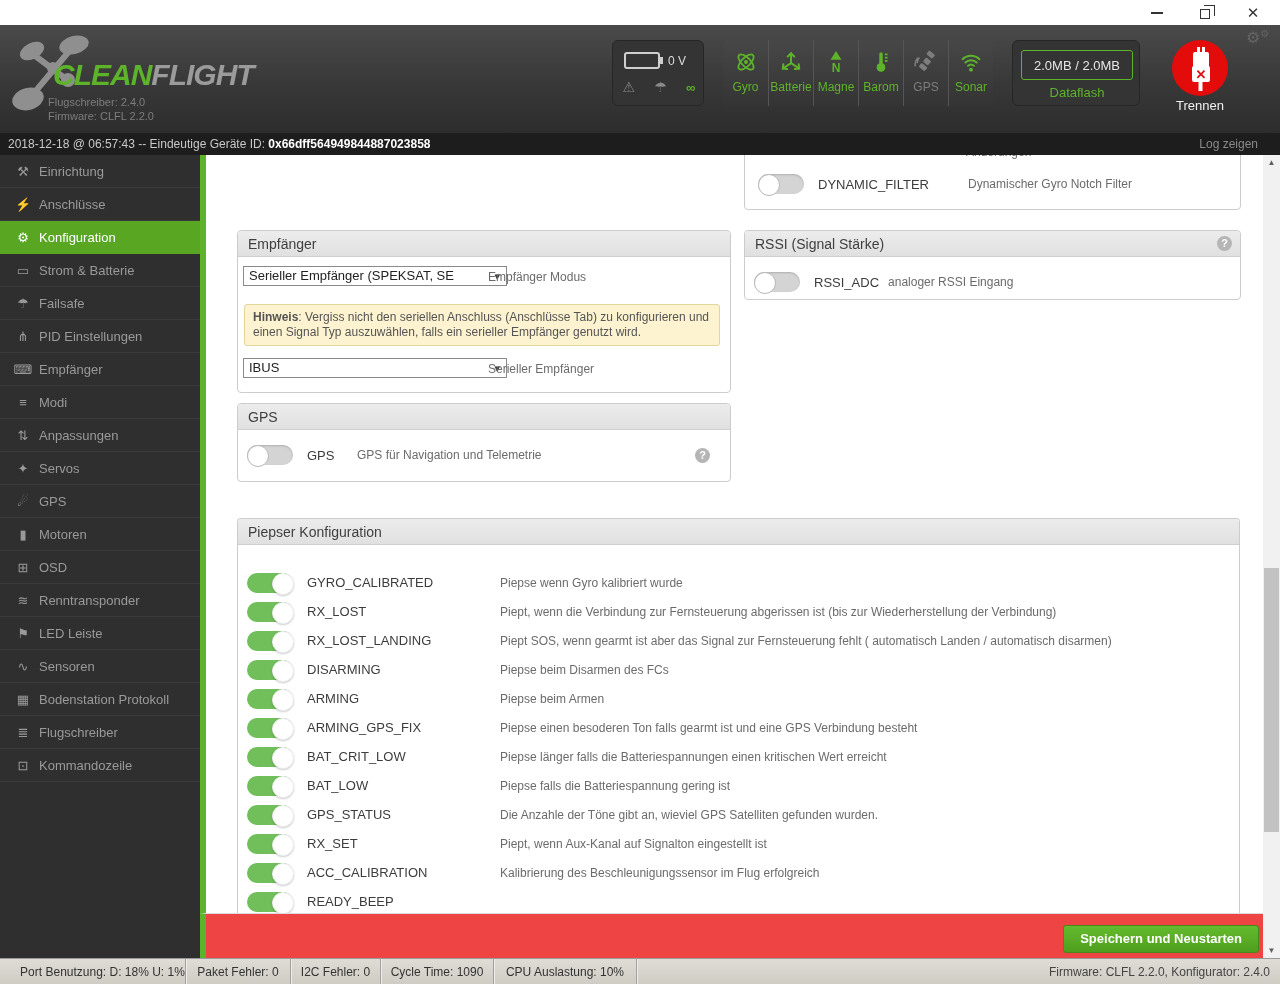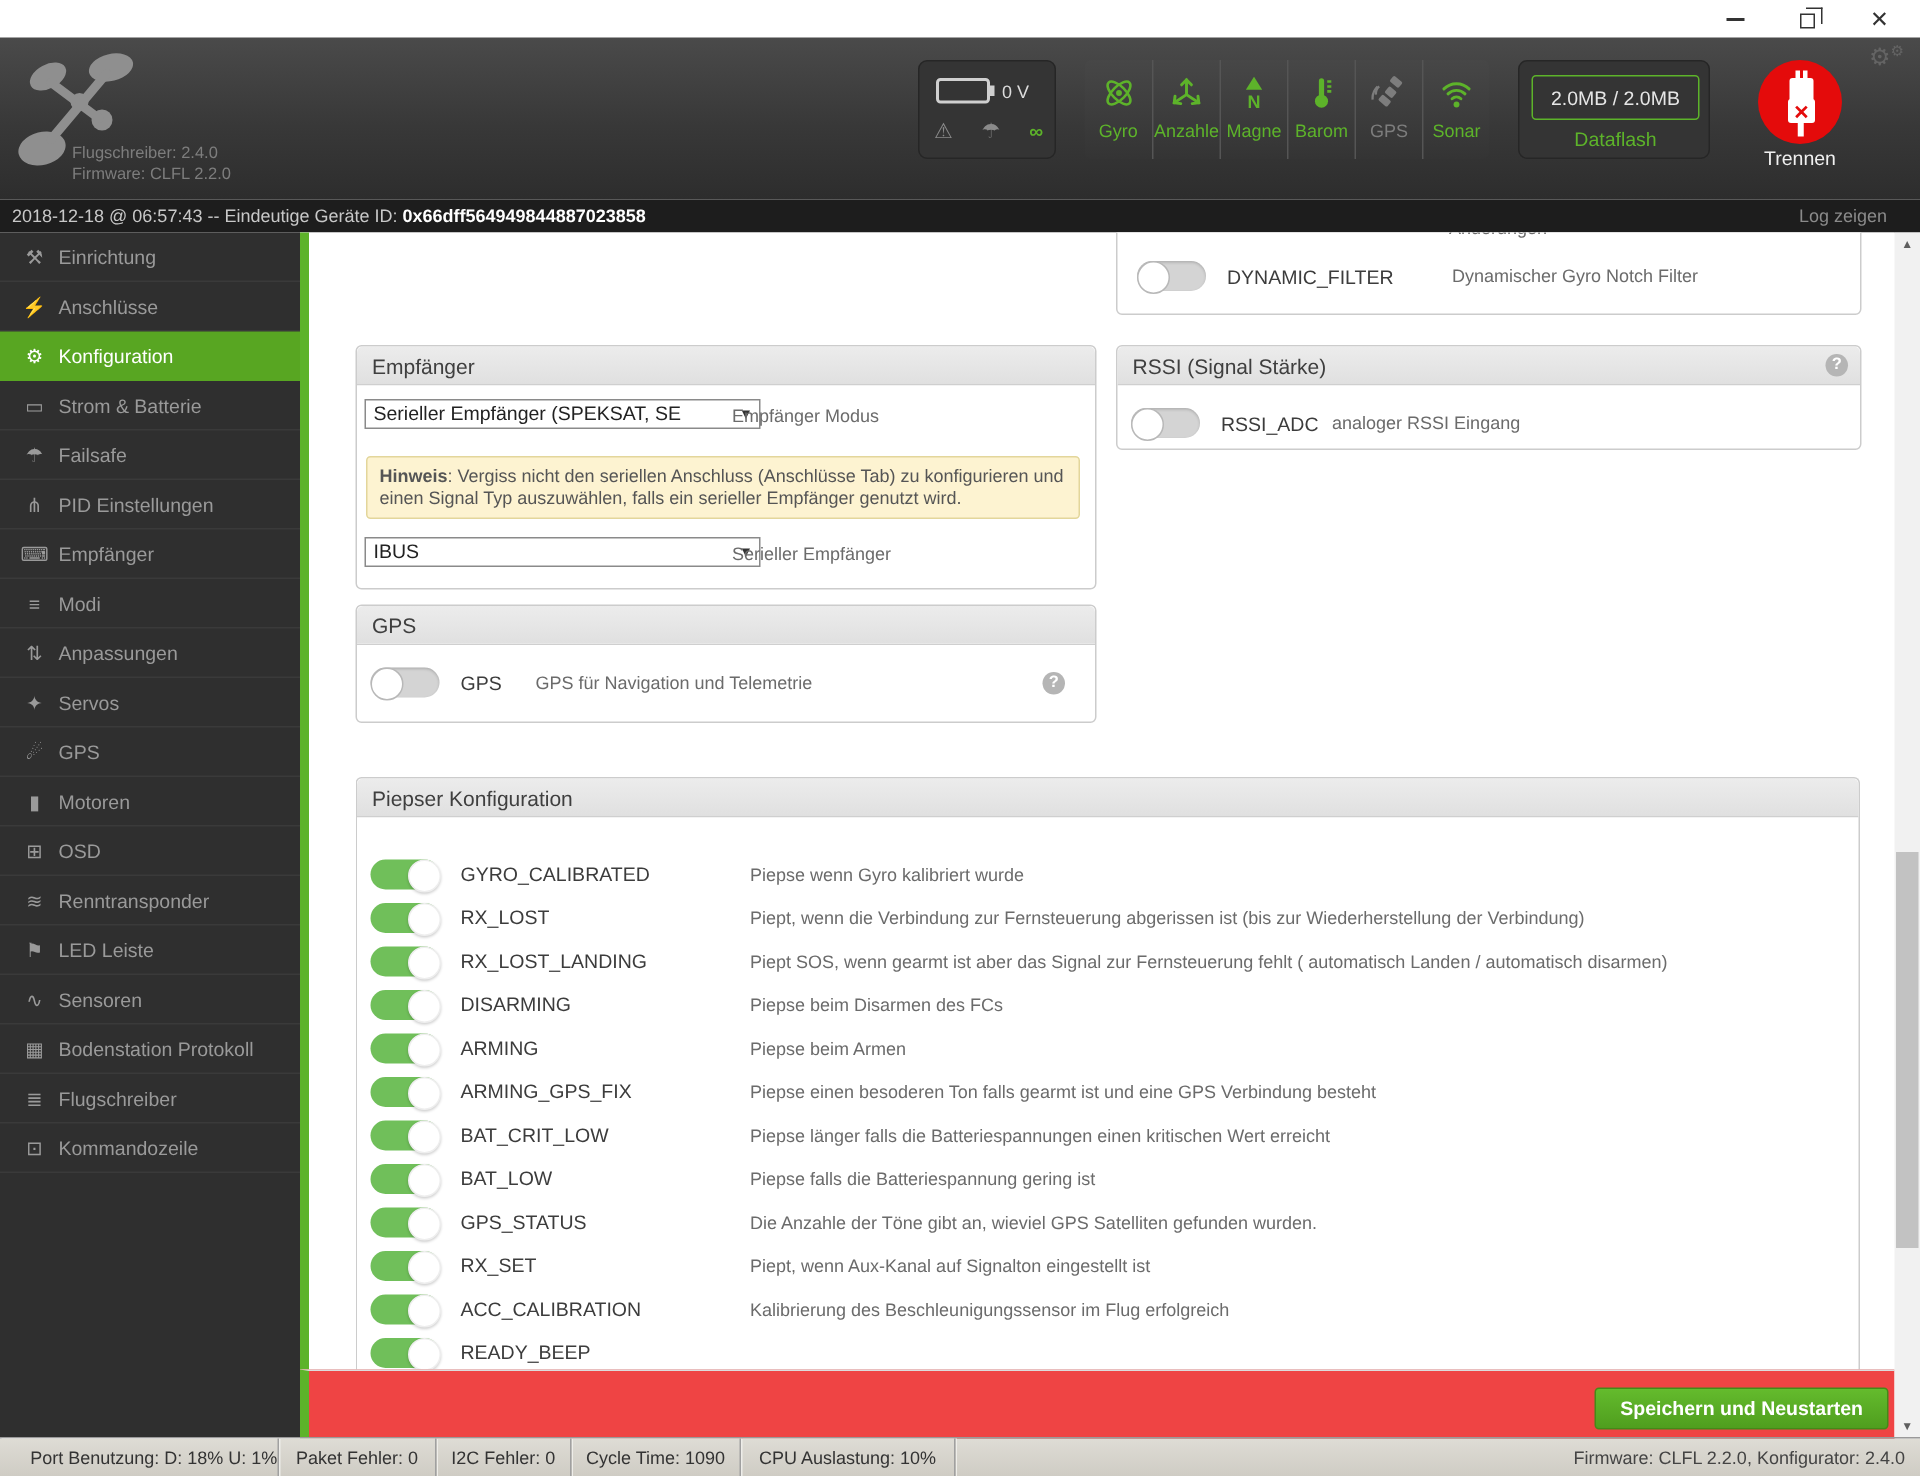--- a/index.html
+++ b/index.html
@@ -154,20 +154,21 @@
       <ellipse cx="64" cy="12" rx="15" ry="9" transform="rotate(-14 64 12)"></ellipse>
       <ellipse cx="18" cy="66" rx="16" ry="11" transform="rotate(-14 18 66)"></ellipse>
       <circle cx="58" cy="47" r="7"></circle>
       <circle cx="43" cy="35" r="6"></circle>
     </g>
     <g stroke="#8f8f8f" stroke-width="6" stroke-linecap="round">
       <line x1="24" y1="22" x2="56" y2="46"></line>
       <line x1="61" y1="16" x2="24" y2="60"></line>
     </g>
   </svg>
+  <div id="logo-text"><span class="lg1">CLEAN</span><span class="lg2">FLIGHT</span></div>
   <div id="logo-sub">
     <div>Flugschreiber: 2.4.0</div>
     <div>Firmware: CLFL 2.2.0</div>
   </div>
 
   <div id="battery-box">
     <span id="battery-icon"></span>
     <span id="battery-voltage">0 V</span>
     <div class="mini-icons">
       <span>⚠</span>
@@ -191,21 +192,21 @@
       <span class="s-ic">
         <svg width="24" height="24" viewBox="0 0 22 22" stroke-width="1.8" stroke-linecap="round">
           <line x1="11" y1="12" x2="11" y2="3"></line>
             <polyline points="8,6 11,3 14,6"></polyline>
           <line x1="11" y1="12" x2="3.5" y2="17"></line>
             <polyline points="4,13 3.5,17 7.5,17.5"></polyline>
           <line x1="11" y1="12" x2="18.5" y2="17"></line>
             <polyline points="18,13 18.5,17 14.5,17.5"></polyline>
         </svg>
       </span>
-      <span class="s-lb">Anzahle</span>
+      <span class="s-lb">Batterie</span>
     </div>
     <div class="scell active">
       <span class="s-ic">
         <svg width="24" height="24" viewBox="0 0 22 22">
           <polygon class="f" points="11,1 6,9 16,9"></polygon>
           <text x="11" y="20" text-anchor="middle" font-size="11" font-weight="bold" stroke="none" class="f" font-family="Liberation Sans, sans-serif">N</text>
         </svg>
       </span>
       <span class="s-lb">Magne</span>
     </div>

